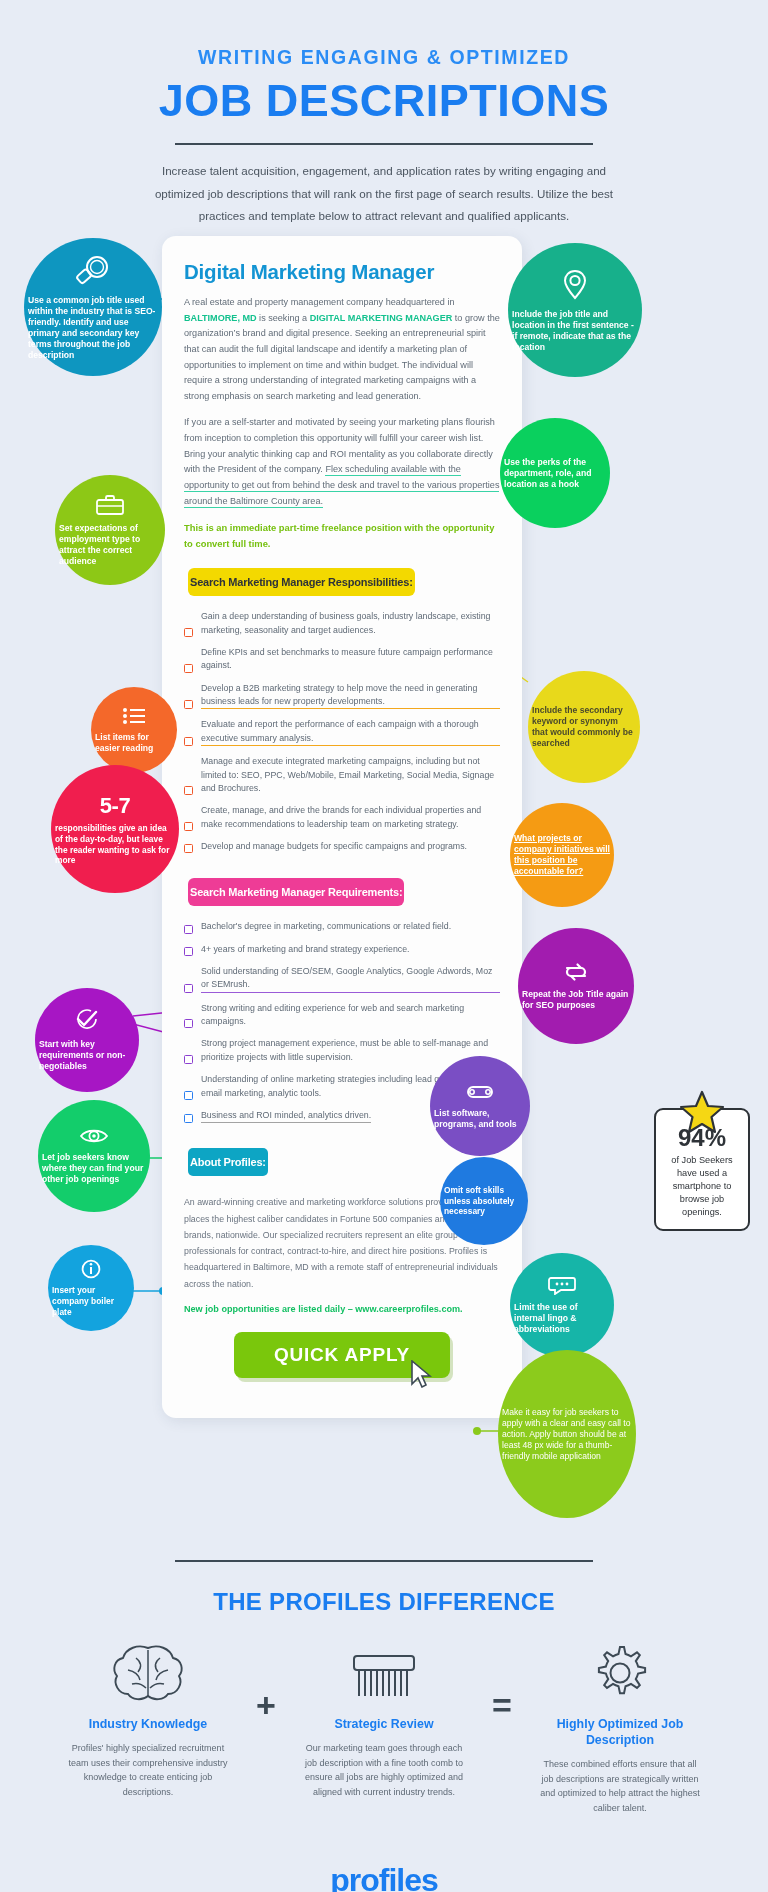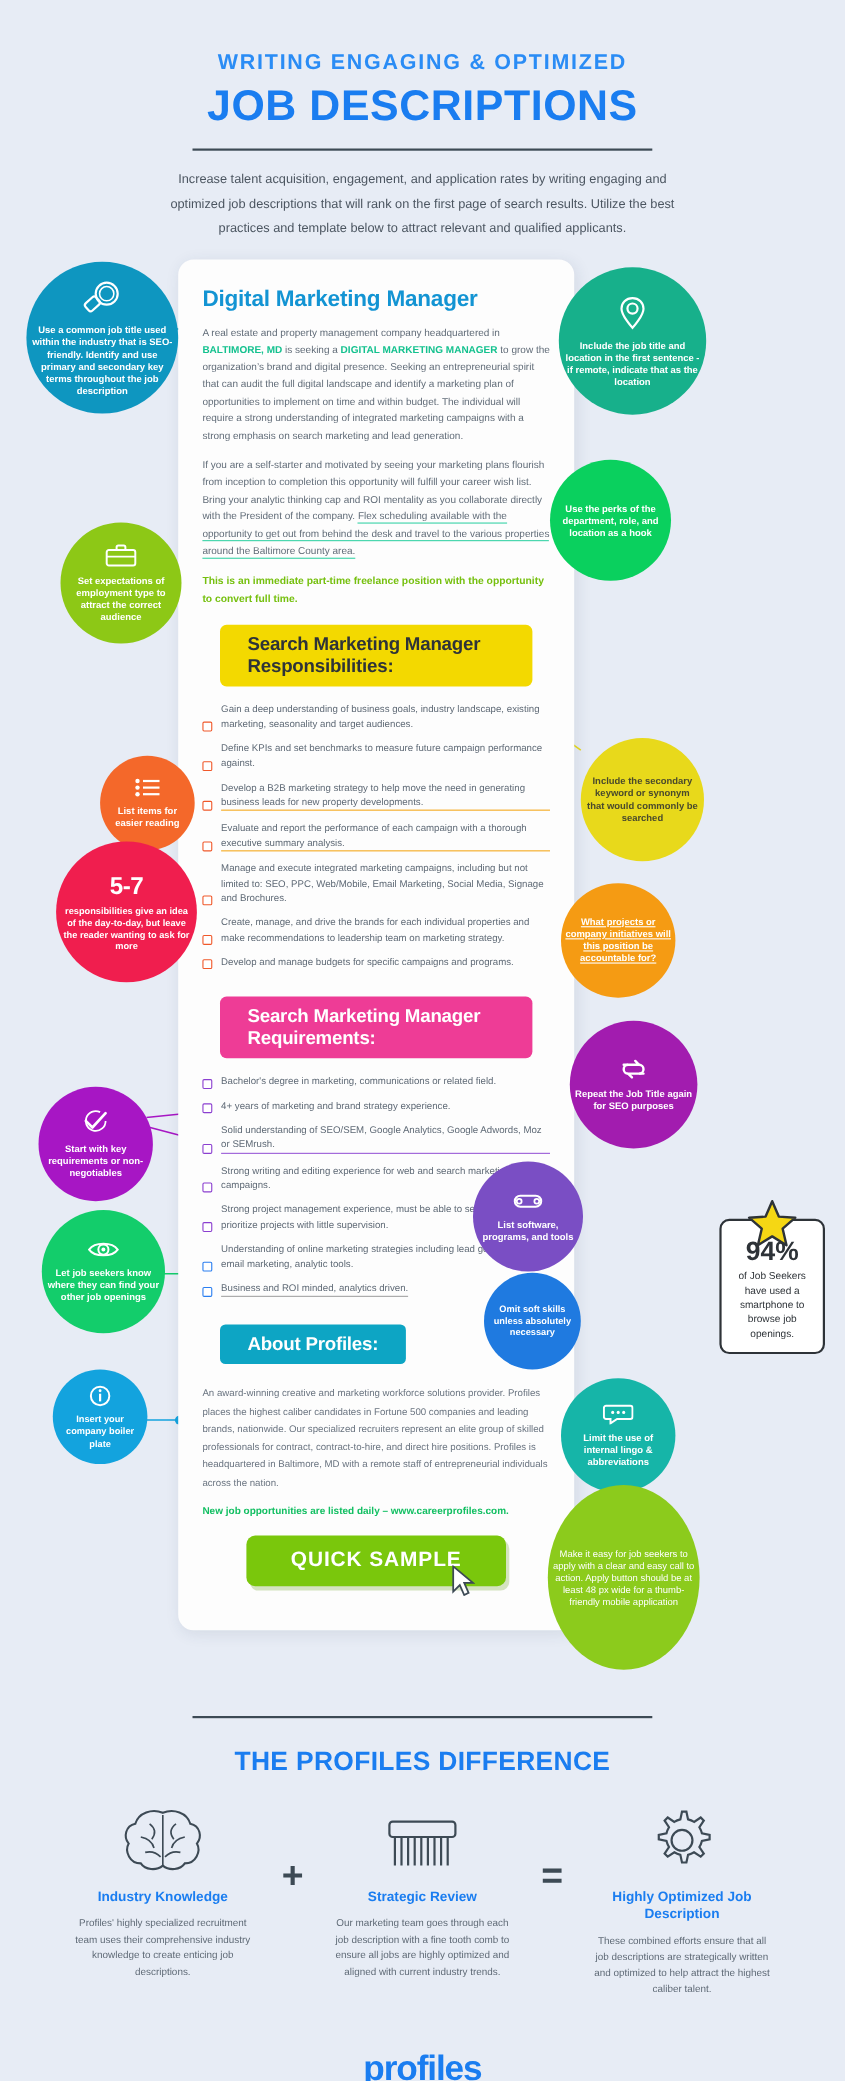--- a/index.html
+++ b/index.html
@@ -13,21 +13,21 @@
   }
   .page { position: relative; width: 768px; min-height:1892px; }
 
   
   .hdr { text-align:center; padding-top: 46px; }
   .hdr-sub {
     color:#2a8cf5; font-size: 19.5px; font-weight:bold;
     letter-spacing: 1.6px;
   }
   .hdr-title {
-    color:#1a7df0; font-size: 39px; font-weight:bold;
+    color:#1a7df0; font-size: 45px; font-weight:bold;
     letter-spacing: .5px; margin-top: 6px;
   }
   .rule {
     width:418px; height:2px; background:#3d4a55;
     margin: 16px auto 0;
   }
   .intro {
     width: 470px; margin: 15px auto 0;
     color:#4b5560; font-size:11.6px; line-height: 1.95;
     text-align:center;
@@ -54,22 +54,22 @@
   .body-p {
     color:#616c78; font-size:9.1px; line-height:1.72; margin-bottom: 11px;
   }
   .body-p b.teal { color:#13c18e; }
   .ul-green { border-bottom: 1px solid #39d3a7; padding-bottom:1px; }
   .hl-green {
     color:#76c00f; font-weight:bold; font-size:9.4px; line-height:1.7;
   }
 
   .sec-bar {
-    border-radius:6px; padding: 8px 25px; font-weight:bold;
-    font-size:17px; margin: 16px 16px 14px;
+    border-radius:6px; padding: 8px 2px; font-weight:bold;
+    font-size:11px; margin: 16px 4px 14px;
     display:inline-block; letter-spacing:-.2px;
   }
   .bar-yellow { background:#f3d900; color:#2e3338; }
   .bar-pink   { background:#ee3c96; color:#ffffff; }
   .bar-teal   { background:#0da5c4; color:#ffffff; border-radius:5px; }
 
   .chk-row { display:flex; align-items:flex-end; margin-bottom: 9px; }
   .chk {
     width:9px; height:9px; border:1.4px solid #f0582a; border-radius:1.5px;
     flex:0 0 9px; margin-right:8px; margin-top:1px; background:#fff;
@@ -90,21 +90,21 @@
     font-size:19px; font-weight:bold; letter-spacing:.8px;
     padding: 12px 40px; border-radius:8px; border:none;
     box-shadow: 3px 4px 0 rgba(90,150,10,.25);
   }
   .cursor-ic { position:absolute; right:68px; bottom:-14px; }
 
   
   .bub {
     position:absolute; border-radius:50%;
     display:flex; flex-direction:column; align-items:center;
-    justify-content:center; text-align:center;
+    justify-content:center; 
     color:#fff; font-weight:bold; line-height:1.28;
     z-index: 6; padding: 4px;
   }
   .bub .ic { margin-bottom:4px; }
   .bub .tx { display:block; }
   .connector { position:absolute; z-index:3; }
 
   
   .statbox {
     position:absolute; right:18px; top:1108px; width:96px;
@@ -217,21 +217,21 @@
           <span class="chk blue"></span>
           <span class="chk-txt u-blue">Business and ROI minded, analytics driven.</span>
         </div>
     </div>
 
     <div class="sec-bar bar-teal">About Profiles:</div>
     <div class="about-p">An award-winning creative and marketing workforce solutions provider. Profiles places the highest caliber candidates in Fortune 500 companies and leading brands, nationwide. Our specialized recruiters represent an elite group of skilled professionals for contract, contract-to-hire, and direct hire positions. Profiles is headquartered in Baltimore, MD with a remote staff of entrepreneurial individuals across the nation.</div>
     <a class="green-link">New job opportunities are listed daily – www.careerprofiles.com.</a>
 
     <div class="apply-wrap">
-      <button class="apply-btn">QUICK SAMPLE</button>
+      <button class="apply-btn">QUICK APPLY</button>
       <span class="cursor-ic">
         <svg width="22" height="28" viewBox="0 0 22 28">
             <path d="M2 1 L2 24 L8 18 L12 27 L16 25 L12 16 L20 16 Z" fill="#fff" stroke="#3d4a55" stroke-width="1.6"></path>
           </svg>
       </span>
     </div>
   </div>
 
   <svg class="connector" style="left:150px;top:292px;" width="70" height="14">
       <line x1="0" y1="7" x2="62" y2="7" stroke="#0e96c0" stroke-width="1.4"></line>

